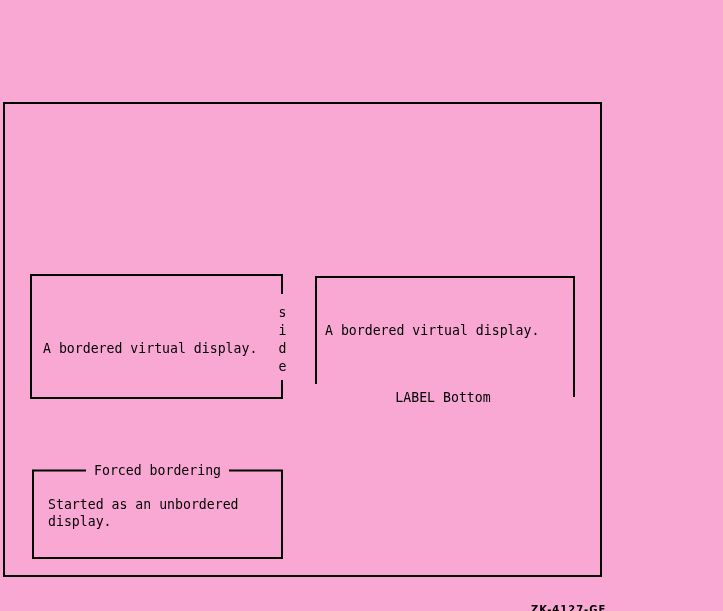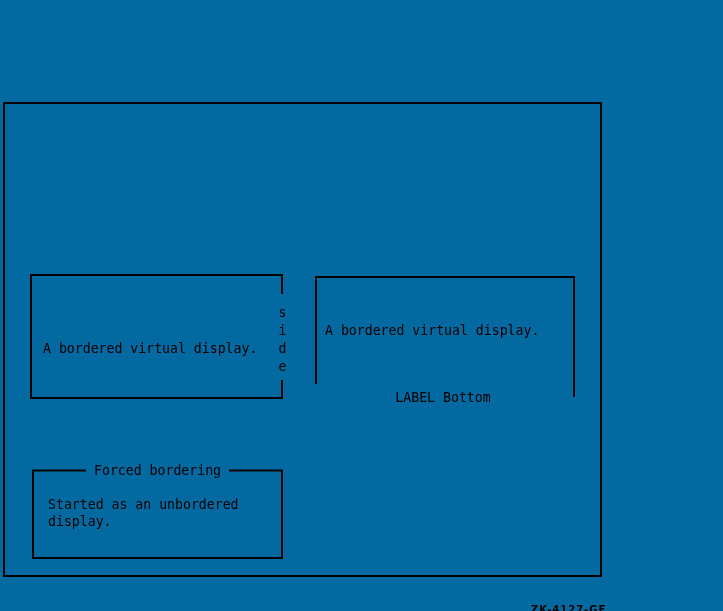--- a/index.html
+++ b/index.html
@@ -4,21 +4,21 @@
 <style>
   html, body {
     margin: 0;
     padding: 0;
     background: #ffffff;
   }
   .page {
     position: relative;
     width: 723px;
     height: 611px;
-    background: #0369a1;
+    background: #f9a8d4;
     font-family: "DejaVu Sans Mono", "Liberation Mono", monospace;
     font-size: 13.2px;
     color: #000000;
     overflow: hidden;
   }
   .abs { position: absolute; }
 
   
   .outer-frame {
     left: 3px;

